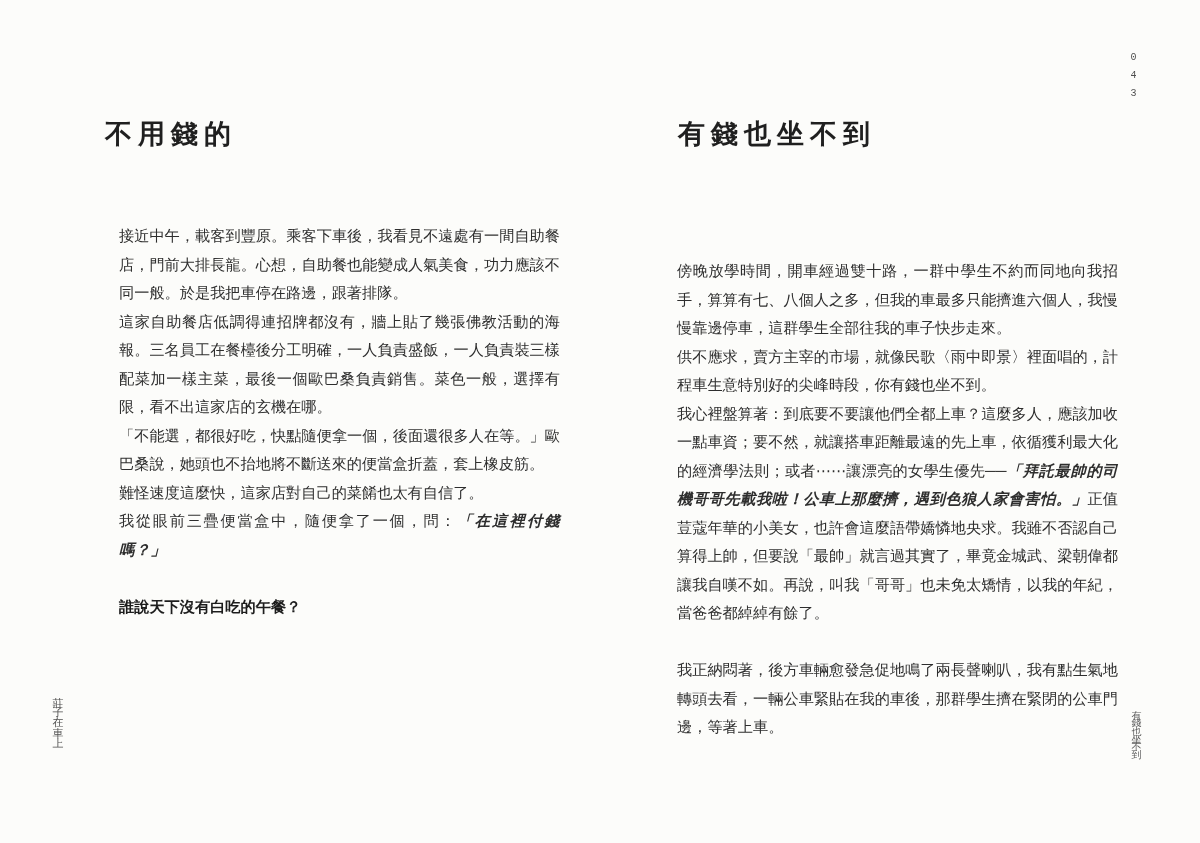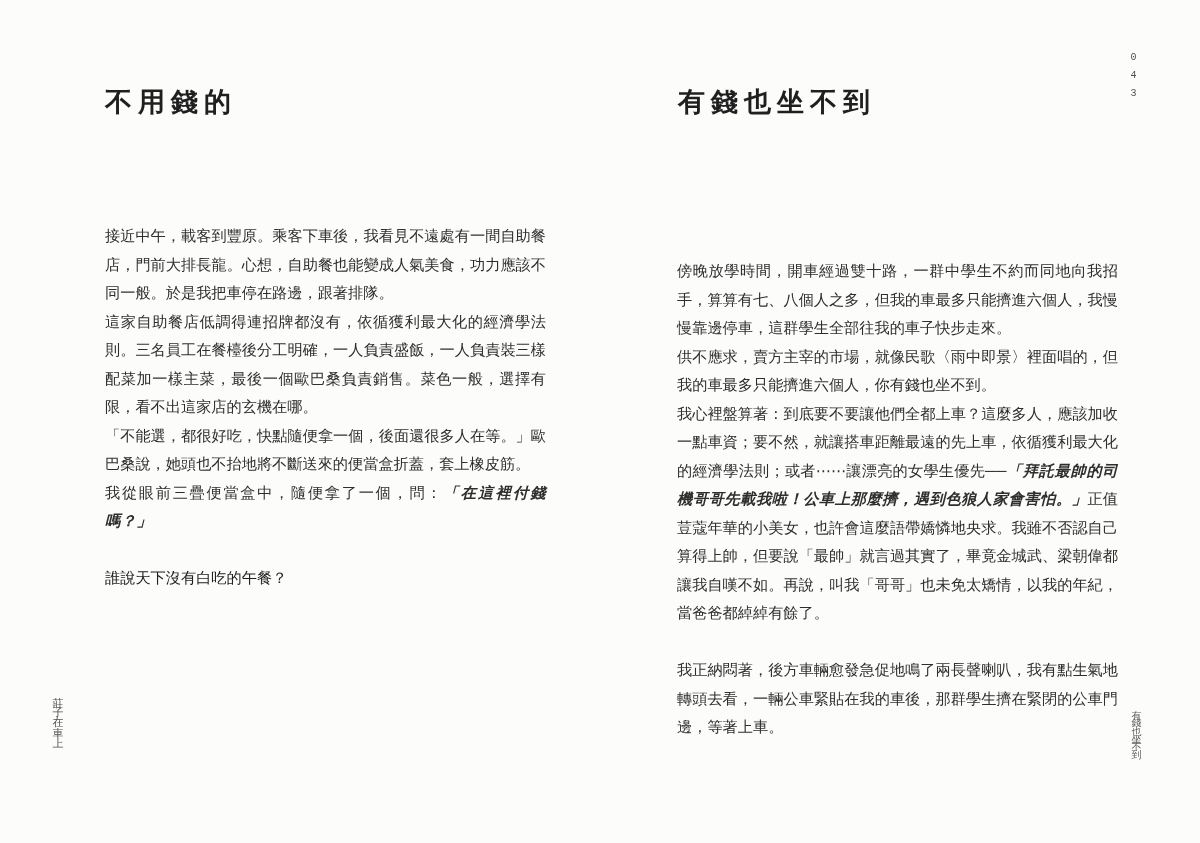--- a/index.html
+++ b/index.html
@@ -10,56 +10,56 @@
   .spread {
     position: relative;
     width: 1200px;
     height: 843px;
     background: #fcfcfa;
     color: #2b2b2b;
     overflow: hidden;
   }
   .chapter-title {
     position: absolute;
-    top: 66px;
+    top: 98px;
     font-size: 27px;
     font-weight: 700;
     letter-spacing: 6px;
     color: #1f1f1f;
     white-space: nowrap;
   }
   .title-left  { left: 105px; }
   .title-right { left: 678px; }
 
   .body-col {
     position: absolute;
     top: 222px;
     width: 441px;
     font-size: 15.2px;
     line-height: 28.5px;
     text-align: justify;
     text-justify: inter-character;
     color: #2e2e2e;
   }
-  .body-left  { left: 105px; }
+  .body-left  { left: 119px; }
   .body-right { left: 677px; margin-top: 35px; }
 
   .body-col p { margin: 0; }
 
   .kai {
     font-style: italic;
     font-weight: 600;
     letter-spacing: 0.5px;
   }
 
   .closing-line, .block-gap {
     margin-top: 28.5px !important;
   }
   .closing-line {
-    font-weight: 400;
+    font-weight: 700;
     color: #1d1d1d;
   }
 
   .vert {
     position: absolute;
     writing-mode: vertical-rl;
     text-orientation: upright;
     white-space: nowrap;
   }
   .spine-title {
@@ -88,33 +88,34 @@
 </head>
 <body>
 
 <div class="spread">
 
   <h1 class="chapter-title title-left">不用錢的</h1>
 
   <div class="body-col body-left">
     <div>
         <p><span>接近中午，載客到豐原。乘客下車後，我看見不遠處有一間自助餐店，門前大排長龍。心想，自助餐也能變成人氣美食，功力應該不同一般。於是我把車停在路邊，跟著排隊。</span></p>
-        <p><span>這家自助餐店低調得連招牌都沒有，依循獲利最大化的經濟學法則。三名員工在餐檯後分工明確，一人負責盛飯，一人負責裝三樣配菜加一樣主菜，最後一個歐巴桑負責銷售。菜色一般，選擇有限，看不出這家店的玄機在哪。</span></p>
+        <p><span>這家自助餐店低調得連招牌都沒有，牆上貼了幾張佛教活動的海報。三名員工在餐檯後分工明確，一人負責盛飯，一人負責裝三樣配菜加一樣主菜，最後一個歐巴桑負責銷售。菜色一般，選擇有限，看不出這家店的玄機在哪。</span></p>
         <p><span>「不能選，都很好吃，快點隨便拿一個，後面還很多人在等。」歐巴桑說，她頭也不抬地將不斷送來的便當盒折蓋，套上橡皮筋。</span></p>
+        <p><span>難怪速度這麼快，這家店對自己的菜餚也太有自信了。</span></p>
         <p><span>我從眼前三疊便當盒中，隨便拿了一個，問：</span><span class="kai">「在這裡付錢嗎？」</span></p>
       </div>
     <p class="closing-line">誰說天下沒有白吃的午餐？</p>
   </div>
 
   <h1 class="chapter-title title-right">有錢也坐不到</h1>
 
   <div class="body-col body-right">
     <div>
         <p><span>傍晚放學時間，開車經過雙十路，一群中學生不約而同地向我招手，算算有七、八個人之多，但我的車最多只能擠進六個人，我慢慢靠邊停車，這群學生全部往我的車子快步走來。</span></p>
-        <p><span>供不應求，賣方主宰的市場，就像民歌〈雨中即景〉裡面唱的，但我的車最多只能擠進六個人，你有錢也坐不到。</span></p>
+        <p><span>供不應求，賣方主宰的市場，就像民歌〈雨中即景〉裡面唱的，計程車生意特別好的尖峰時段，你有錢也坐不到。</span></p>
         <p><span>我心裡盤算著：到底要不要讓他們全都上車？這麼多人，應該加收一點車資；要不然，就讓搭車距離最遠的先上車，依循獲利最大化的經濟學法則；或者⋯⋯讓漂亮的女學生優先──</span><span class="kai">「拜託最帥的司機哥哥先載我啦！公車上那麼擠，遇到色狼人家會害怕。」</span><span>正值荳蔻年華的小美女，也許會這麼語帶嬌憐地央求。我雖不否認自己算得上帥，但要說「最帥」就言過其實了，畢竟金城武、梁朝偉都讓我自嘆不如。再說，叫我「哥哥」也未免太矯情，以我的年紀，當爸爸都綽綽有餘了。</span></p>
       </div>
     <div class="block-gap">
         <p><span>我正納悶著，後方車輛愈發急促地鳴了兩長聲喇叭，我有點生氣地轉頭去看，一輛公車緊貼在我的車後，那群學生擠在緊閉的公車門邊，等著上車。</span></p>
       </div>
   </div>
 
   <div class="vert spine-title">莊子在車上</div>
 
   <div class="vert margin-caption">有錢也坐不到</div>

